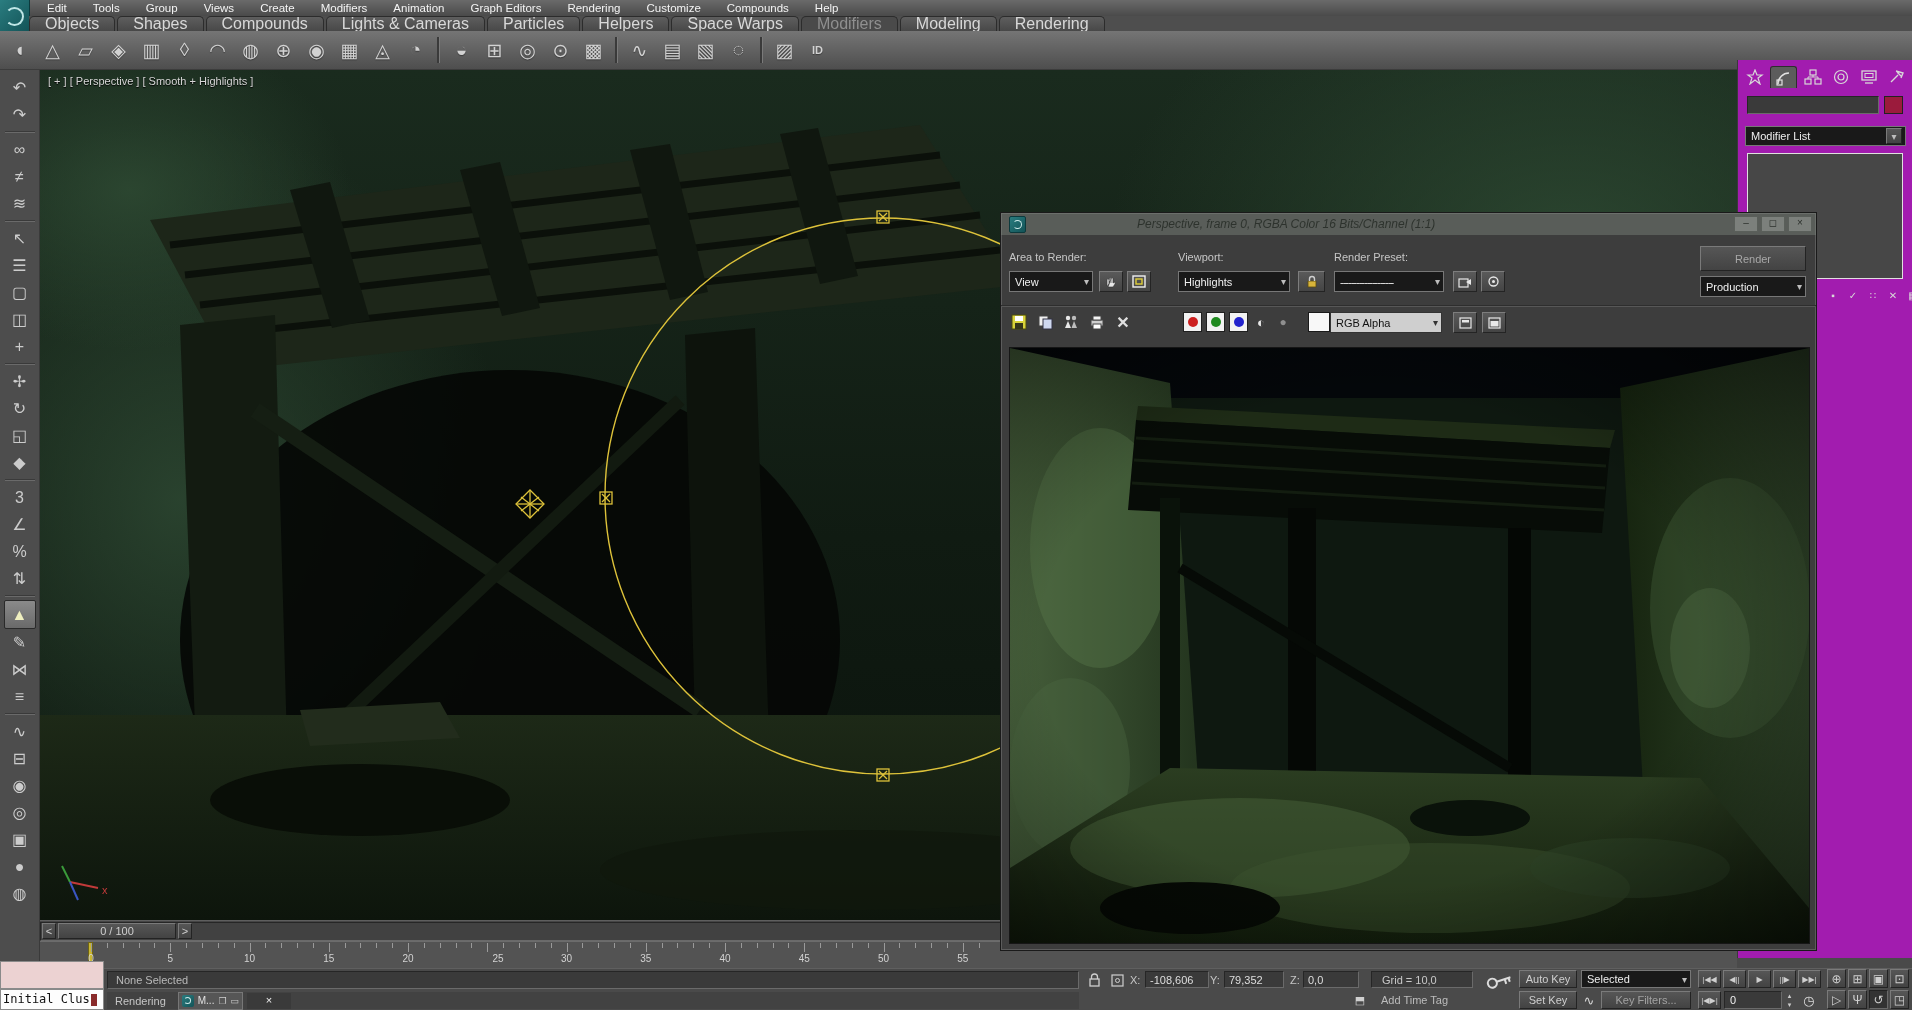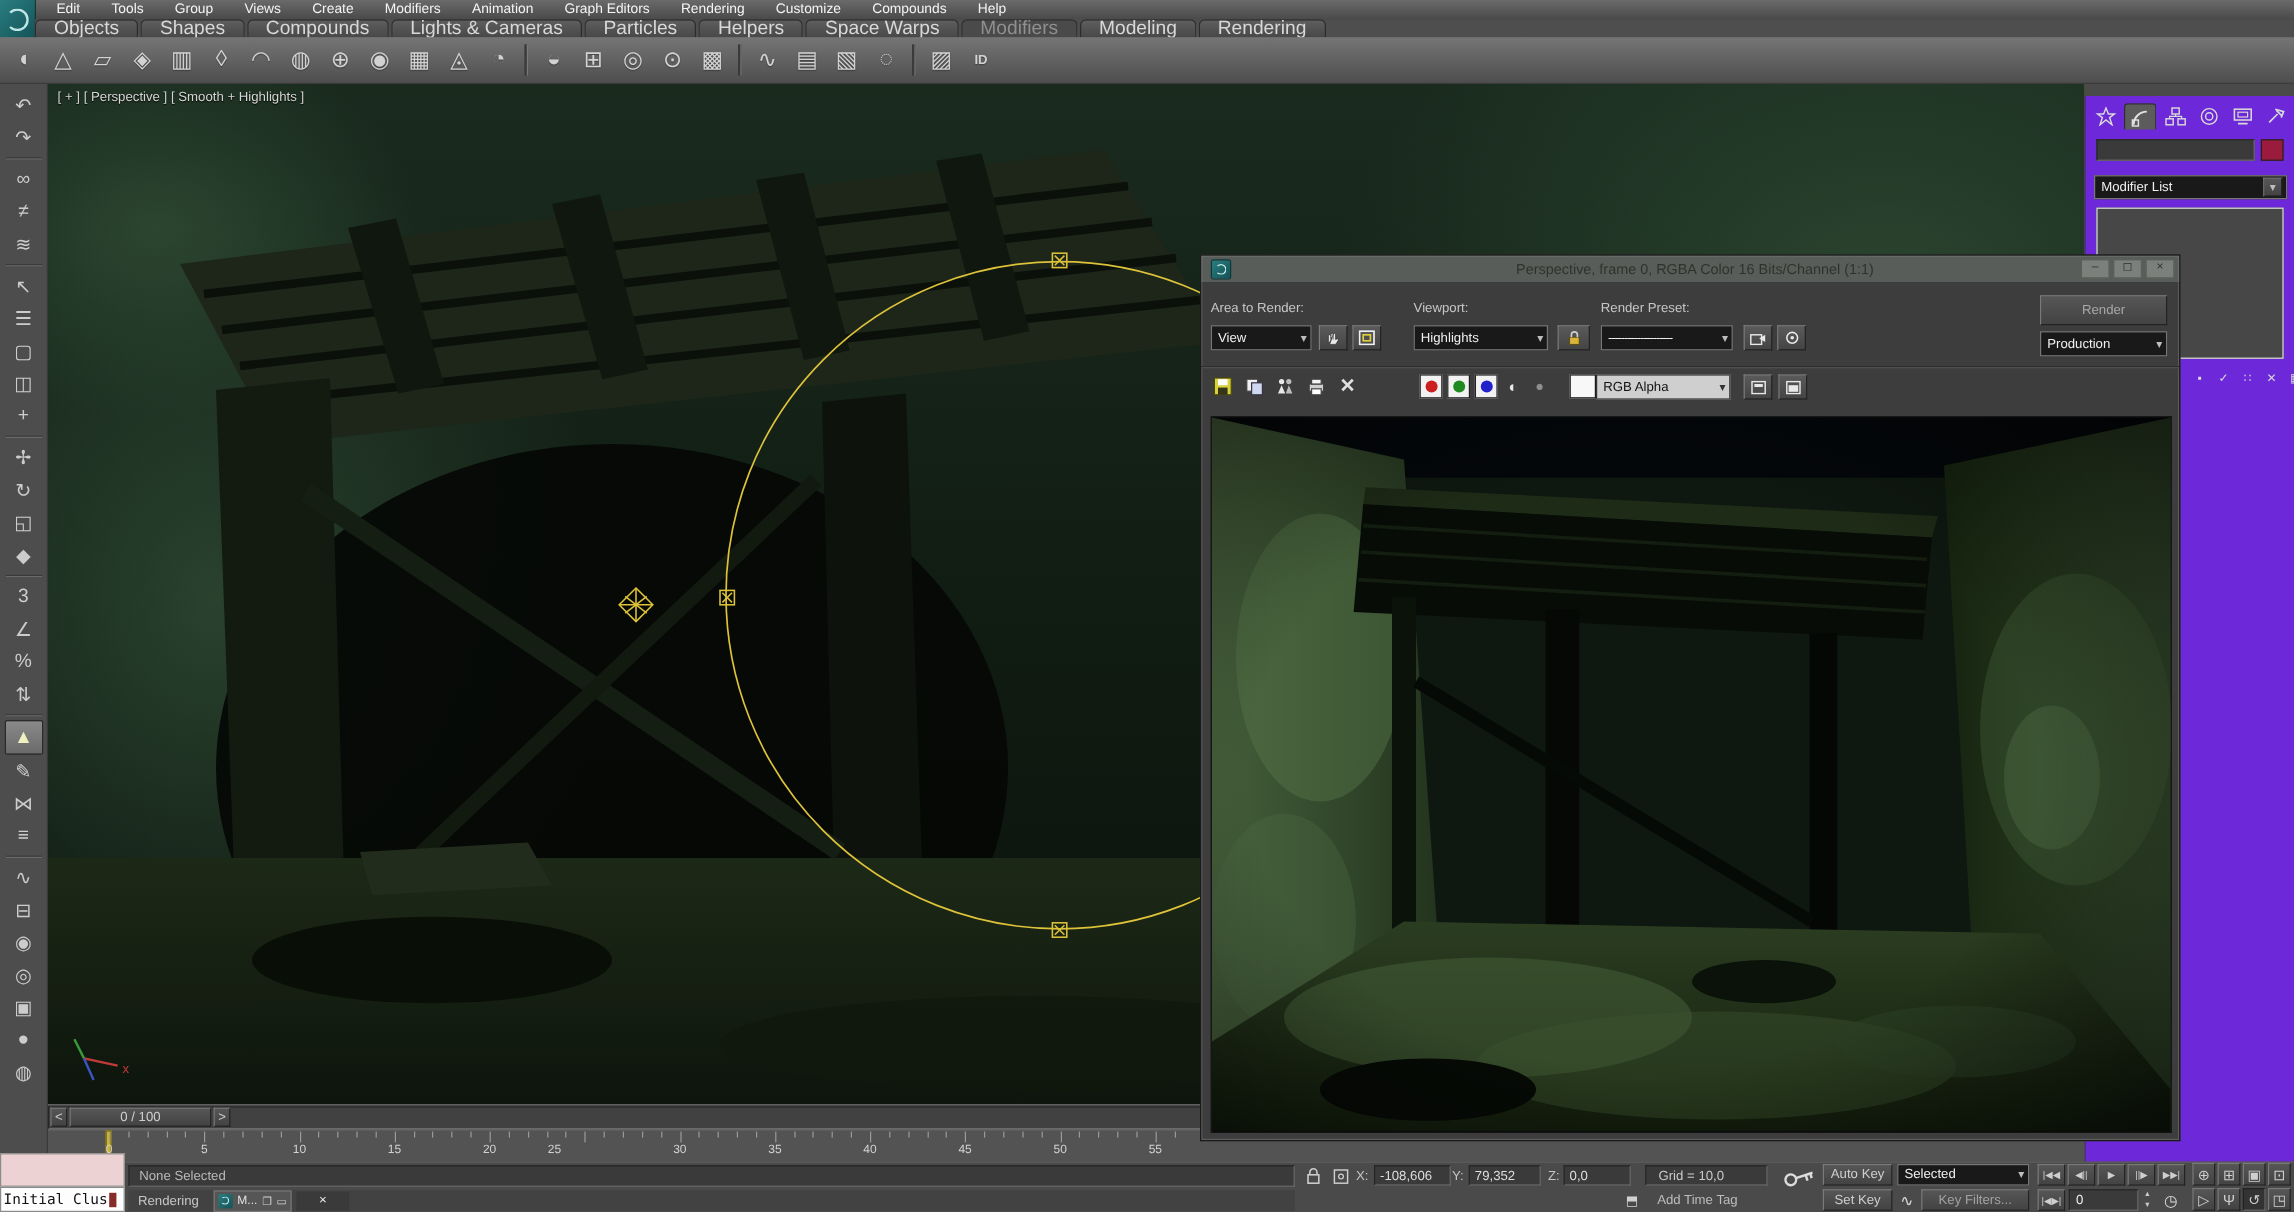--- a/index.html
+++ b/index.html
@@ -32,42 +32,42 @@
   #lefttoolbar{left:0;top:70px;width:40px;height:898px;background:#4d4d4d;border-right:1px solid #3a3a3a;
     display:flex;flex-direction:column;align-items:center;padding-top:4px;box-sizing:border-box;}
   .lt-icon{width:30px;height:27px;display:flex;align-items:center;justify-content:center;color:#cccccc;font-size:16px;}
   .lt-icon.hl{background:linear-gradient(#8a8a8a,#6a6a6a);border:1px solid #2a2a2a;border-radius:2px;color:#f0f0c0;}
   .lt-sep{width:30px;height:1px;background:#3a3a3a;border-bottom:1px solid #6a6a6a;margin:3px 0;}
   
   #viewport{left:40px;top:70px;width:1697px;height:850px;background:#0b140d;outline:1px solid #8f7f2a;outline-offset:-1px;}
   #vplabel{left:8px;top:5px;color:#d6d6d6;font-size:11px;text-shadow:0 1px 1px #000;}
   #viewcube{left:1588px;top:26px;width:112px;height:92px;}
   
-  #rightpanel{left:1737px;top:80px;width:175px;height:898px;background:#6d28d9;border-left:1px solid #3a3a3a;box-sizing:border-box;}
+  #rightpanel{left:1737px;top:60px;width:175px;height:898px;background:#a21caf;border-left:1px solid #3a3a3a;box-sizing:border-box;}
   .cp-tab{width:25px;height:21px;display:flex;align-items:center;justify-content:center;border-radius:3px 3px 0 0;}
   .cp-tab.active{background:#5c5c5c;border:1px solid #2e2e2e;border-bottom:none;}
   .sunken{background:#3a3a3a;border-top:1px solid #262626;border-left:1px solid #262626;
     border-bottom:1px solid #6a6a6a;border-right:1px solid #6a6a6a;box-sizing:border-box;}
   .combo{background:#191919;border:1px solid #777;color:#efefef;font-size:11px;display:flex;
     align-items:center;justify-content:space-between;padding:0 3px 0 5px;box-sizing:border-box;}
   .combo .chev{color:#bdbdbd;font-size:10px;}
   .btn3d{background:linear-gradient(#565656,#434343);border-top:1px solid #7a7a7a;border-left:1px solid #7a7a7a;
     border-bottom:1px solid #232323;border-right:1px solid #232323;box-sizing:border-box;
     display:flex;align-items:center;justify-content:center;color:#cfcfcf;font-size:11px;}
   .btn3d.pressed{background:#333;border-top-color:#222;border-left-color:#222;border-bottom-color:#6a6a6a;border-right-color:#6a6a6a;}
   .lbl{color:#c6c6c6;font-size:11px;white-space:nowrap;}
   
   #rdialog{left:1000px;top:212px;width:817px;height:739px;background:#3d3d3d;
     border:1px solid #1a1a1a;box-shadow:0 0 0 1px #5c5c5c inset;box-sizing:border-box;}
   #rd-title{left:0;top:0;width:100%;height:22px;background:rgba(128,138,128,0.42);
     display:flex;align-items:center;box-sizing:border-box;padding:0 4px;}
   #rd-title .ticon{width:15px;height:15px;background:linear-gradient(135deg,#2a7d80,#135357);
     border:1px solid #0c3a3d;border-radius:2px;margin-left:4px;display:flex;align-items:center;justify-content:center;}
   #rd-title .ticon div{width:7px;height:7px;border:1.5px solid #cfeaea;border-radius:50%;border-left-color:transparent;}
-  #rd-titletext{flex:1;text-align:center;color:rgba(18,24,18,.62);font-size:12px;padding-left:68px;white-space:nowrap;overflow:hidden;}
+  #rd-titletext{flex:1;text-align:left;color:rgba(18,24,18,.62);font-size:12px;padding-left:111px;white-space:nowrap;overflow:hidden;font-style:italic;}
   .winbtn{width:22px;height:14px;margin-left:3px;background:rgba(190,195,190,.35);border:1px solid rgba(40,45,40,.4);
     color:#2c302c;font-size:10px;line-height:12px;text-align:center;}
   .rd-iconbtn{background:linear-gradient(#5a5a5a,#444);border-top:1px solid #7d7d7d;border-left:1px solid #7d7d7d;
     border-bottom:1px solid #242424;border-right:1px solid #242424;display:flex;align-items:center;justify-content:center;box-sizing:border-box;}
   .chanbtn{background:#f2f2f2;border:1px solid #202020;display:flex;align-items:center;justify-content:center;box-sizing:border-box;}
   .dot{width:10px;height:10px;border-radius:50%;}
   #rd-image{left:8px;top:134px;width:801px;height:597px;background:#020302;border:1px solid #161616;box-sizing:border-box;}
   
   #timeslider{left:40px;top:920px;width:1697px;height:21px;background:#454545;border-top:1px solid #5e5e5e;}
   #ruler{left:40px;top:941px;width:1697px;height:27px;background:#535353;border-top:1px solid #6c6c6c;}
@@ -365,21 +365,21 @@
       <div class="tick" style="left: 320.45px; height: 5px;"></div>
       <div class="tick" style="left: 336.3px; height: 5px;"></div>
       <div class="tick" style="left: 352.15px; height: 5px;"></div>
       <div class="tick" style="left: 368px; height: 9px;"></div>
       <div class="ticklbl" style="left: 368px;">20</div>
       <div class="tick" style="left: 383.85px; height: 5px;"></div>
       <div class="tick" style="left: 399.7px; height: 5px;"></div>
       <div class="tick" style="left: 415.55px; height: 5px;"></div>
       <div class="tick" style="left: 431.4px; height: 5px;"></div>
       <div class="tick" style="left: 447.25px; height: 9px;"></div>
-      <div class="ticklbl" style="left: 422px; text-align: center;">25</div>
+      <div class="ticklbl" style="left: 458px; text-align: center;">25</div>
       <div class="tick" style="left: 463.1px; height: 5px;"></div>
       <div class="tick" style="left: 478.95px; height: 5px;"></div>
       <div class="tick" style="left: 494.8px; height: 5px;"></div>
       <div class="tick" style="left: 510.65px; height: 5px;"></div>
       <div class="tick" style="left: 526.5px; height: 9px;"></div>
       <div class="ticklbl" style="left: 526.5px;">30</div>
       <div class="tick" style="left: 542.35px; height: 5px;"></div>
       <div class="tick" style="left: 558.2px; height: 5px;"></div>
       <div class="tick" style="left: 574.05px; height: 5px;"></div>
       <div class="tick" style="left: 589.9px; height: 5px;"></div>

